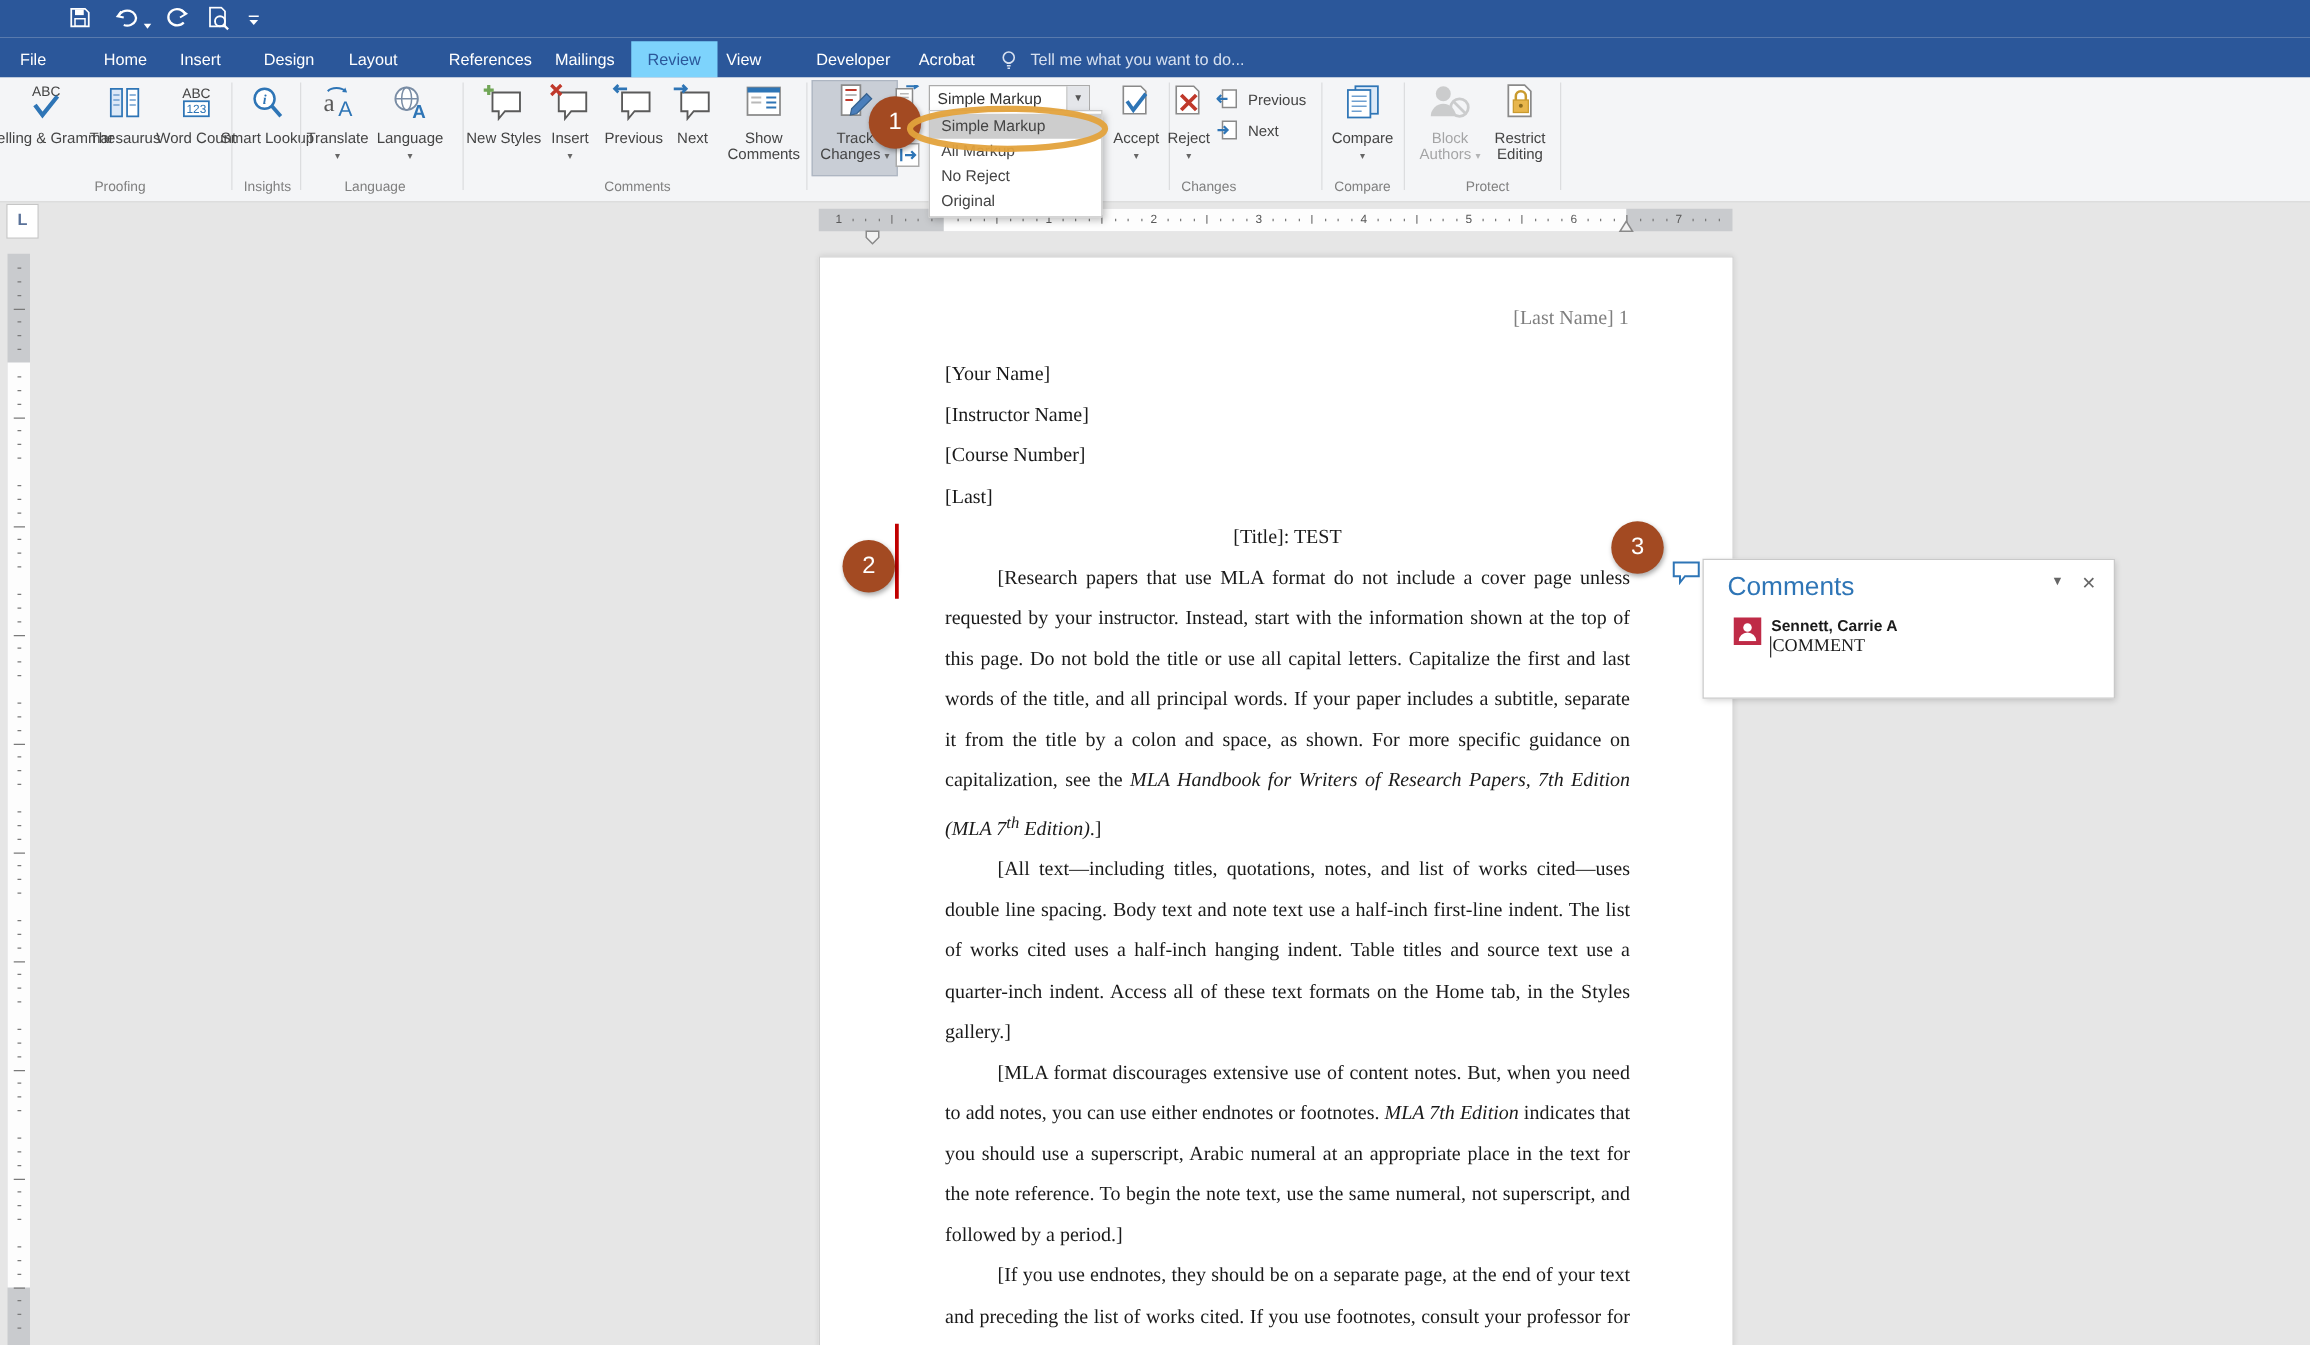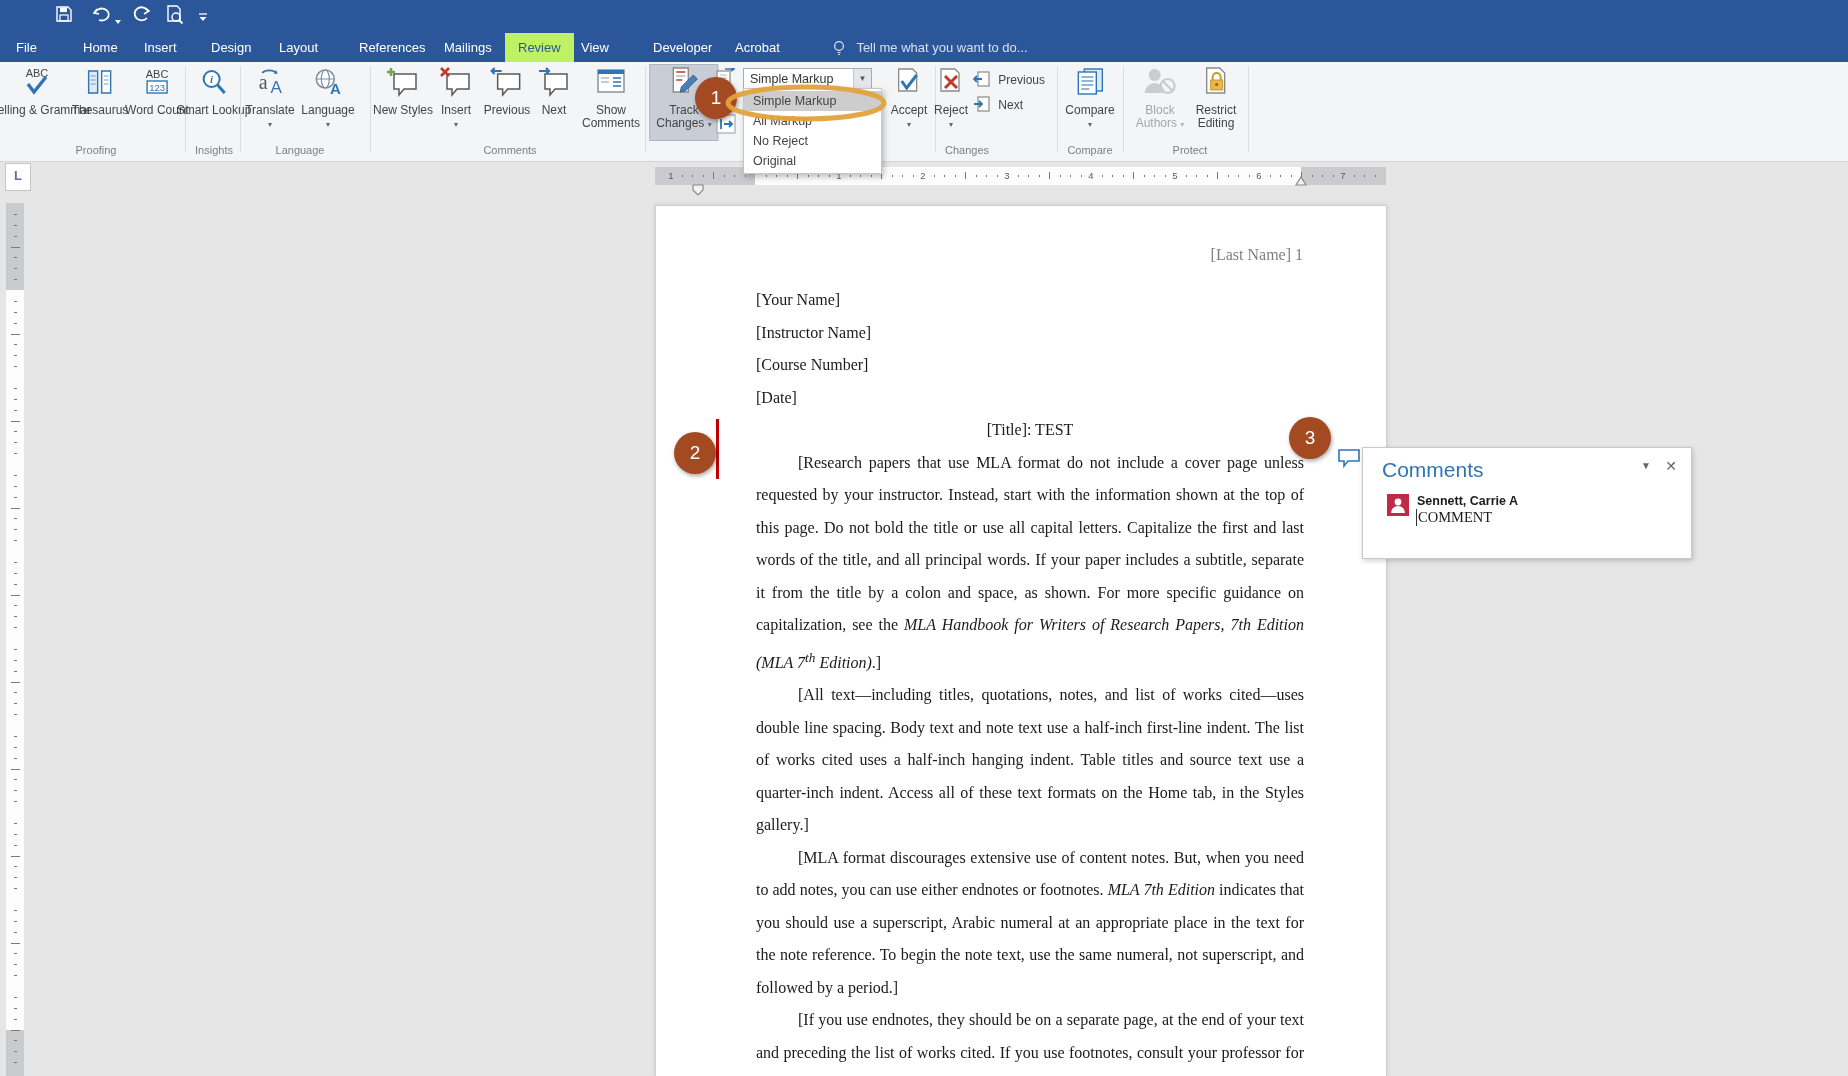--- a/index.html
+++ b/index.html
@@ -6,22 +6,22 @@
   #app{position:relative;width:1848px;height:1076px;overflow:hidden;
        font-family:"Liberation Sans",sans-serif;background:#E6E6E6;}
   .abs{position:absolute;}
   
   #titlebar{left:0;top:0;width:1848px;height:30px;background:#2B579A;}
   #titlebar .qat-icon{position:absolute;top:5px;width:20px;height:20px;cursor:pointer;}
   #win-title{position:absolute;top:7px;left:0;width:2046px;text-align:center;color:#FFF;font-size:13px;}
   
   #tabbar{left:0;top:30px;width:1848px;height:32px;background:#2B579A;}
   .tab{position:absolute;top:3px;height:29px;line-height:29px;padding:0 13px;color:#FFF;font-size:13px;cursor:pointer;}
-  .tab.active{background:#bef264;color:#2B579A;}
-  #tellme{position:absolute;left:832px;top:3px;height:29px;line-height:29px;color:#D6E0F0;font-size:13px;cursor:text;}
+  .tab.active{background:#7dd3fc;color:#2B579A;}
+  #tellme{position:absolute;left:800px;top:3px;height:29px;line-height:29px;color:#D6E0F0;font-size:13px;cursor:text;}
   #tellme svg{vertical-align:-4px;margin-right:7px;}
   
   #ribbon{left:0;top:62px;width:1848px;height:99px;background:#F4F5F7;border-bottom:1px solid #D5D5D5;}
   .grp-div{position:absolute;top:4px;height:86px;width:1px;background:#DCDDDF;}
   .grp-label{position:absolute;top:82px;font-size:11px;color:#7F7F7F;transform:translateX(-50%);white-space:nowrap;}
   .btn-lg{position:absolute;top:3px;transform:translateX(-50%);text-align:center;color:#444;
           font-size:12px;line-height:13px;cursor:pointer;white-space:nowrap;}
   .btn-lg .ic{display:block;margin:2px auto 4px auto;}
   .btn-sm{position:absolute;color:#444;font-size:12px;cursor:pointer;white-space:nowrap;}
   .btn-sm svg{vertical-align:-4px;margin-right:4px;}
@@ -376,21 +376,21 @@
     <div class="active-zone"></div>
     <span id="vticks"><span class="vtickD" style="top: 10.875px;"></span><span class="vtickD" style="top: 21.75px;"></span><span class="vtickD" style="top: 32.625px;"></span><span class="vtickH" style="top: 43.5px;"></span><span class="vtickD" style="top: 54.375px;"></span><span class="vtickD" style="top: 65.25px;"></span><span class="vtickD" style="top: 76.125px;"></span><span class="vtickD" style="top: 97.875px;"></span><span class="vtickD" style="top: 108.75px;"></span><span class="vtickD" style="top: 119.625px;"></span><span class="vtickH" style="top: 130.5px;"></span><span class="vtickD" style="top: 141.375px;"></span><span class="vtickD" style="top: 152.25px;"></span><span class="vtickD" style="top: 163.125px;"></span><span class="vtickD" style="top: 184.875px;"></span><span class="vtickD" style="top: 195.75px;"></span><span class="vtickD" style="top: 206.625px;"></span><span class="vtickH" style="top: 217.5px;"></span><span class="vtickD" style="top: 228.375px;"></span><span class="vtickD" style="top: 239.25px;"></span><span class="vtickD" style="top: 250.125px;"></span><span class="vtickD" style="top: 271.875px;"></span><span class="vtickD" style="top: 282.75px;"></span><span class="vtickD" style="top: 293.625px;"></span><span class="vtickH" style="top: 304.5px;"></span><span class="vtickD" style="top: 315.375px;"></span><span class="vtickD" style="top: 326.25px;"></span><span class="vtickD" style="top: 337.125px;"></span><span class="vtickD" style="top: 358.875px;"></span><span class="vtickD" style="top: 369.75px;"></span><span class="vtickD" style="top: 380.625px;"></span><span class="vtickH" style="top: 391.5px;"></span><span class="vtickD" style="top: 402.375px;"></span><span class="vtickD" style="top: 413.25px;"></span><span class="vtickD" style="top: 424.125px;"></span><span class="vtickD" style="top: 445.875px;"></span><span class="vtickD" style="top: 456.75px;"></span><span class="vtickD" style="top: 467.625px;"></span><span class="vtickH" style="top: 478.5px;"></span><span class="vtickD" style="top: 489.375px;"></span><span class="vtickD" style="top: 500.25px;"></span><span class="vtickD" style="top: 511.125px;"></span><span class="vtickD" style="top: 532.875px;"></span><span class="vtickD" style="top: 543.75px;"></span><span class="vtickD" style="top: 554.625px;"></span><span class="vtickH" style="top: 565.5px;"></span><span class="vtickD" style="top: 576.375px;"></span><span class="vtickD" style="top: 587.25px;"></span><span class="vtickD" style="top: 598.125px;"></span><span class="vtickD" style="top: 619.875px;"></span><span class="vtickD" style="top: 630.75px;"></span><span class="vtickD" style="top: 641.625px;"></span><span class="vtickH" style="top: 652.5px;"></span><span class="vtickD" style="top: 663.375px;"></span><span class="vtickD" style="top: 674.25px;"></span><span class="vtickD" style="top: 685.125px;"></span><span class="vtickD" style="top: 706.875px;"></span><span class="vtickD" style="top: 717.75px;"></span><span class="vtickD" style="top: 728.625px;"></span><span class="vtickH" style="top: 739.5px;"></span><span class="vtickD" style="top: 750.375px;"></span><span class="vtickD" style="top: 761.25px;"></span><span class="vtickD" style="top: 772.125px;"></span><span class="vtickD" style="top: 793.875px;"></span><span class="vtickD" style="top: 804.75px;"></span><span class="vtickD" style="top: 815.625px;"></span><span class="vtickH" style="top: 826.5px;"></span><span class="vtickD" style="top: 837.375px;"></span><span class="vtickD" style="top: 848.25px;"></span><span class="vtickD" style="top: 859.125px;"></span></span>
   </div>
 
   <div id="page" class="abs">
     <div id="doc-header">[Last Name] 1</div>
     <div id="doc-content">
         <p class="front-line">[Your Name]</p>
         <p class="front-line">[Instructor Name]</p>
         <p class="front-line">[Course Number]</p>
-        <p class="front-line">[Date]</p>
+        <p class="front-line">[Last]</p>
         <p id="title-line">[Title]: TEST</p>
         <p><span>[Research papers that use MLA format do not include a cover page unless requested by your instructor. Instead, start with the information shown at the top of this page.  Do not bold the title or use all capital letters. Capitalize the first and last words of the title, and all principal words. If your paper includes a subtitle, separate it from the title by a colon and space, as shown. For more specific guidance on capitalization, see the </span><span style="font-style: italic;">MLA Handbook for Writers of Research Papers, 7th Edition (MLA 7</span><sup style="font-style: italic;">th</sup><span style="font-style: italic;"> Edition)</span><span>.]</span></p>
         <p><span>[All text—including titles, quotations, notes, and list of works cited—uses double line spacing. Body text and note text use a half-inch first-line indent. The list of works cited uses a half-inch hanging indent. Table titles and source text use a quarter-inch indent. Access all of these text formats on the Home tab, in the Styles gallery.]</span></p>
         <p><span>[MLA format discourages extensive use of content notes. But, when you need to add notes, you can use either endnotes or footnotes. </span><span style="font-style: italic;">MLA 7th Edition</span><span> indicates that you should use a superscript, Arabic numeral at an appropriate place in the text for the note reference. To begin the note text, use the same numeral, not superscript, and followed by a period.]</span></p>
         <p><span>[If you use endnotes, they should be on a separate page, at the end of your text and preceding the list of works cited. If you use footnotes, consult your professor for preferred format.]</span></p>
       </div>
   </div>
   <div id="change-bar" class="abs"></div>
   <span id="cmt-bubble" class="abs">
     <svg width="24" height="20" viewBox="0 0 24 20">

